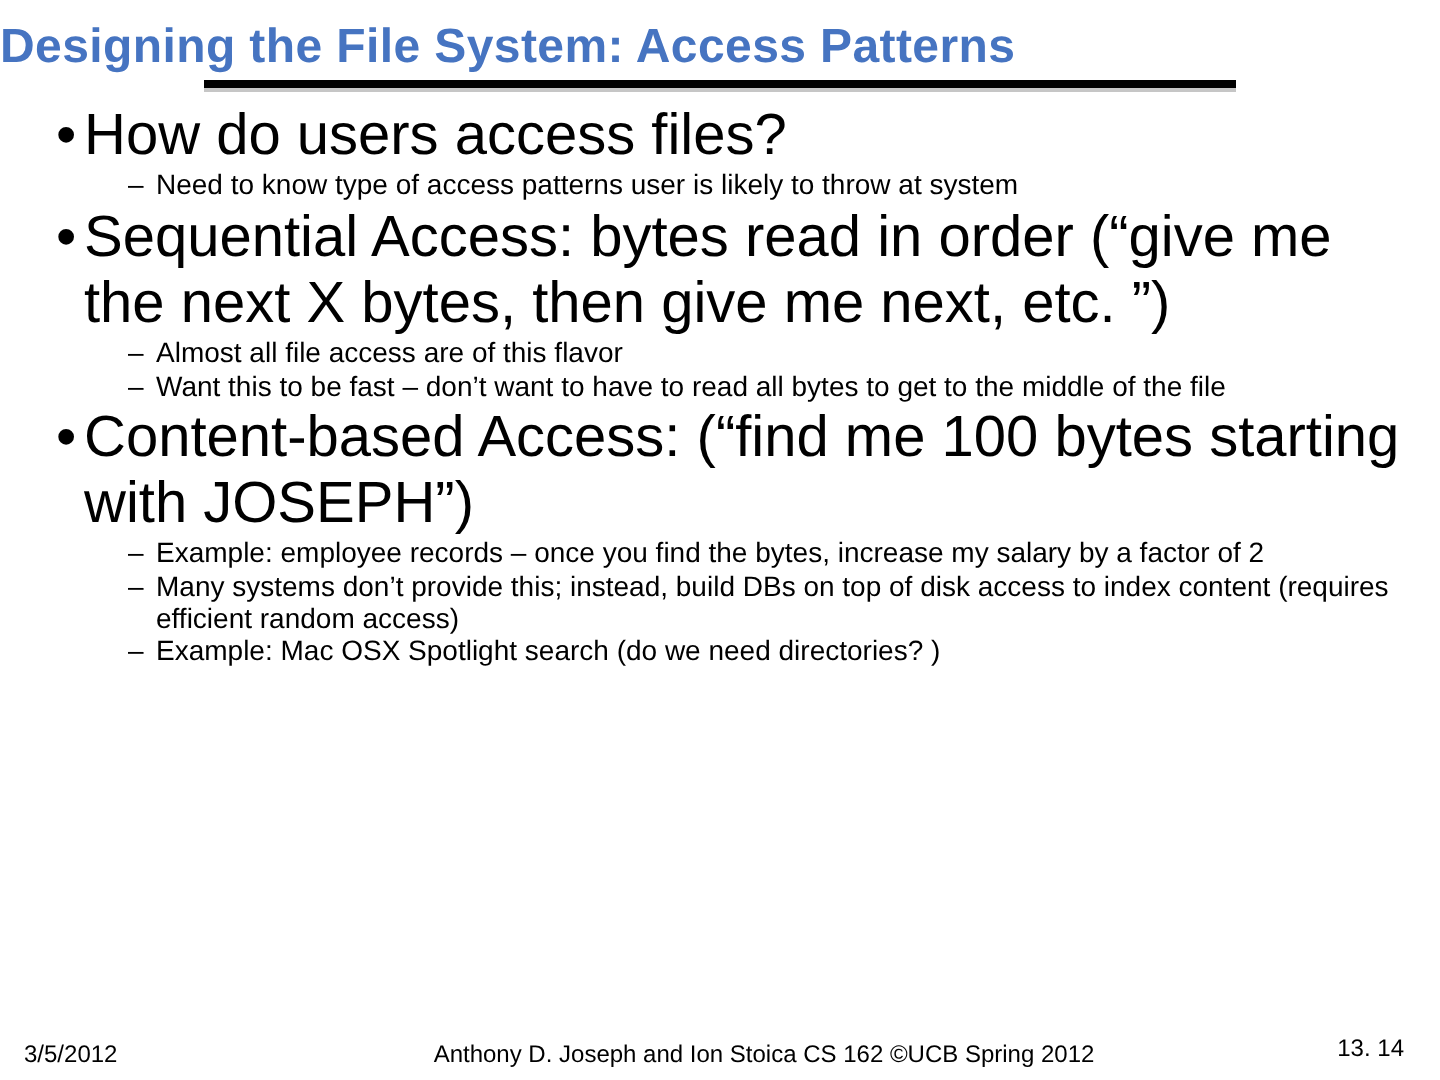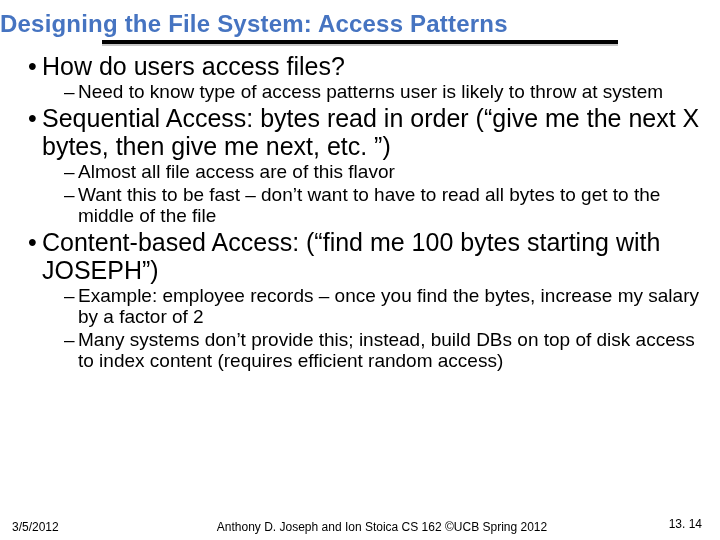--- a/index.html
+++ b/index.html
@@ -35,35 +35,35 @@
     width: 516px;
     margin: 0 auto;
     border-bottom: 2px solid #c6c6c6;
     height: 0;
   }
   .content {
     padding: 4px 18px 0 18px;
     color: #000;
   }
   .b1 {
-    font-size: 25px;
+    font-size: 29px;
     margin: 2px 0 0 0;
     padding-left: 24px;
     text-indent: -14px;
     line-height: 1.12;
   }
   .b1::before {
     content: "•";
     display: inline-block;
     width: 14px;
     margin-left: 0;
     text-indent: 0;
   }
   .b2 {
-    font-size: 19px;
+    font-size: 14px;
     margin: 1px 0 0 0;
     padding-left: 60px;
     text-indent: -14px;
     line-height: 1.12;
   }
   .b2::before {
     content: "–";
     display: inline-block;
     width: 14px;
     text-indent: 0;
@@ -109,20 +109,21 @@
     <div class="b2">Need to know type of access patterns user is likely to throw at system</div>
 
     <div class="b1">Sequential Access: bytes read in order (“give me the next X bytes, then give me next, etc. ”)</div>
     <div class="b2">Almost all file access are of this flavor</div>
 
     <div class="b2">Want this to be fast – don’t want to have to read all bytes to get to the middle of the file</div>
 
     <div class="b1">Content-based Access: (“find me 100 bytes starting with JOSEPH”)</div>
     <div class="b2">Example: employee records – once you find the bytes, increase my salary by a factor of 2</div>
     <div class="b2">Many systems don’t provide this; instead, build DBs on top of disk access to index content (requires efficient random access)</div>
+    <div class="b2">Example: Mac OSX Spotlight search (do we need directories? )</div>
   </div>
 
   <div class="footer">
     <span class="date">3/5/2012</span>
     <span class="center">Anthony D. Joseph and Ion Stoica CS 162 ©UCB Spring 2012</span>
     <span class="pnum">13. 14</span>
   </div>
 
 </div>
 

